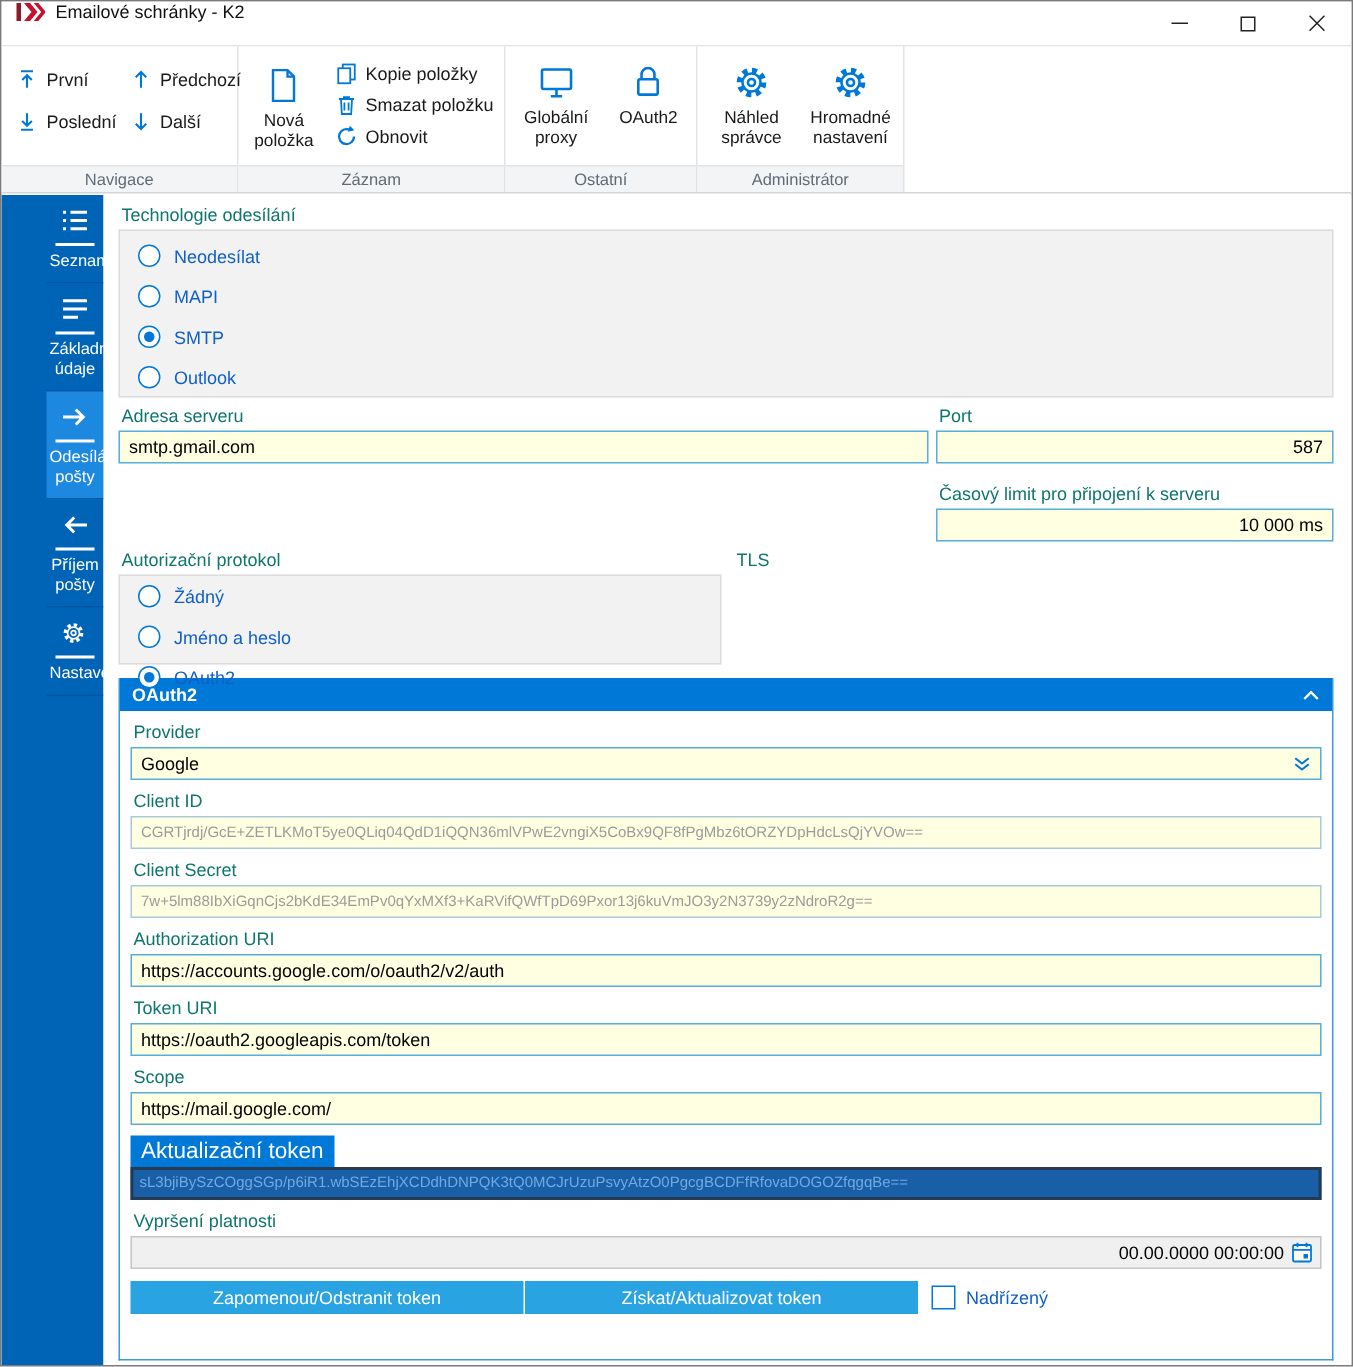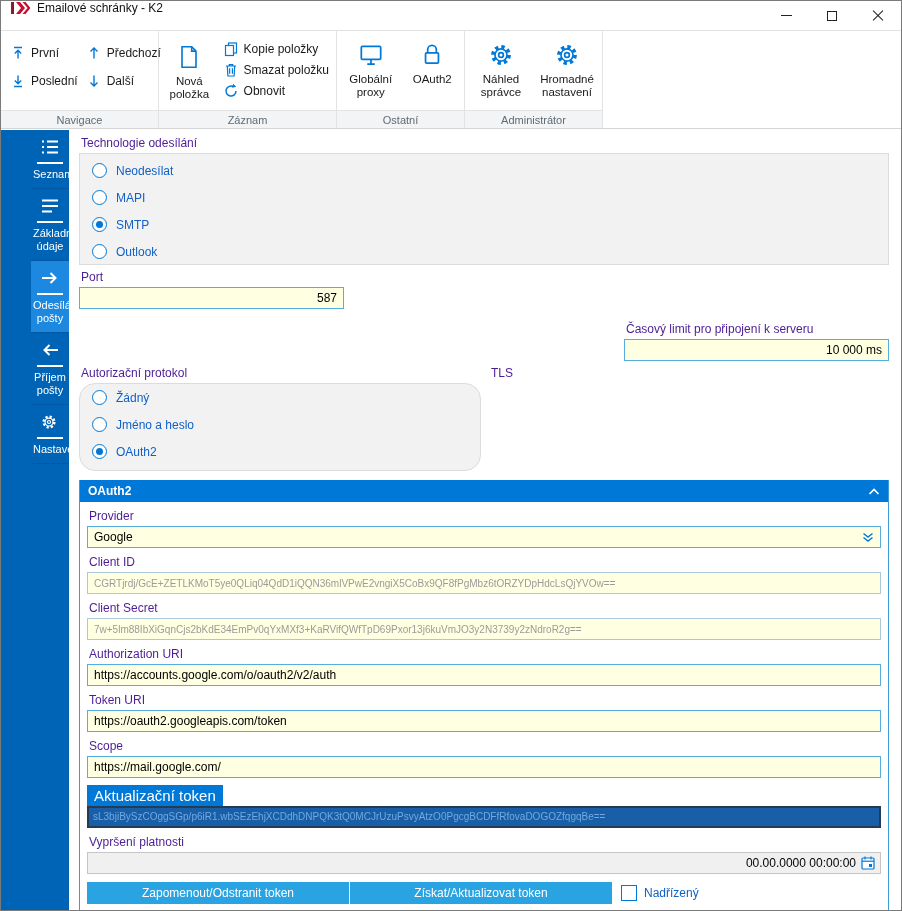--- a/index.html
+++ b/index.html
@@ -49,24 +49,24 @@
   
   .sidebar { position: absolute; left: 0; top: 129px; bottom: 0; width: 68px; background: #0064b6; padding-left: 30px; }
   .side-item { padding: 8px 2px 7px; text-align: center; border-bottom: 1px solid #0056a2; cursor: pointer; }
   .side-item.active { background: #1c88df; }
   .side-icon { display: inline-flex; width: 20px; height: 18px; }
   .side-underline { width: 26px; height: 2px; background: #fff; margin: 3px auto 4px; }
   .side-label { font-size: 11px; line-height: 13px; color: #fff; }
 
   
   .content { position: absolute; left: 68px; top: 129px; right: 0; bottom: 0; background: #fff; padding: 6px 12px 0 10px; }
-  .flabel { color: #4c1d95; font-size: 12px; margin: 0 0 3px 2px; }
+  .flabel { color: #0f766e; font-size: 12px; margin: 0 0 3px 2px; }
   .groupbox { background: #f2f2f2; border: 1px solid #dcdcdc; }
   .gb-tech { height: 112px; padding-top: 3px; }
-  .gb-auth { width: 402px; height: 88px; border-radius: 16px; }
+  .gb-auth { width: 402px; height: 60px; }
   .radio-row { display: flex; align-items: center; height: 27px; padding-left: 12px; gap: 9px; cursor: pointer; }
   .radio { width: 15px; height: 15px; border-radius: 50%; border: 1px solid #0078d7; background: #fff; position: relative; flex: 0 0 auto; }
   .radio.checked::after { content: ""; position: absolute; inset: 3px; border-radius: 50%; background: #0078d7; }
   .radio-label { color: #1060c8; font-size: 12px; }
   .input { width: 100%; height: 22px; background: #ffffe1; border: 1px solid #55aede; padding: 0 6px; font-size: 12px; color: #000; font-family: "Liberation Sans", sans-serif; outline: none; display: block; }
   .input.right { text-align: right; }
   .input.dim { color: #9b9b9b; border-color: #a9c9da; font-size: 10px; }
   .row-server { display: flex; gap: 5px; margin-top: 5px; }
   .col-main { flex: 1; }
   .col-side { width: 265px; flex: 0 0 auto; }
@@ -320,20 +320,24 @@
       <span class="radio checked"></span>
       <span class="radio-label">SMTP</span>
     </div>
     <div class="radio-row">
       <span class="radio"></span>
       <span class="radio-label">Outlook</span>
     </div>
   </div>
 
   <div class="row-server">
+    <div class="col-main">
+      <div class="flabel">Adresa serveru</div>
+      <input class="input" value="smtp.gmail.com" style="">
+    </div>
     <div class="col-side">
       <div class="flabel">Port</div>
       <input class="input right" value="587" style="">
     </div>
   </div>
 
   <div class="row-right">
     <div class="col-side">
       <div class="flabel">Časový limit pro připojení k serveru</div>
       <input class="input right" value="10 000 ms" style="">

